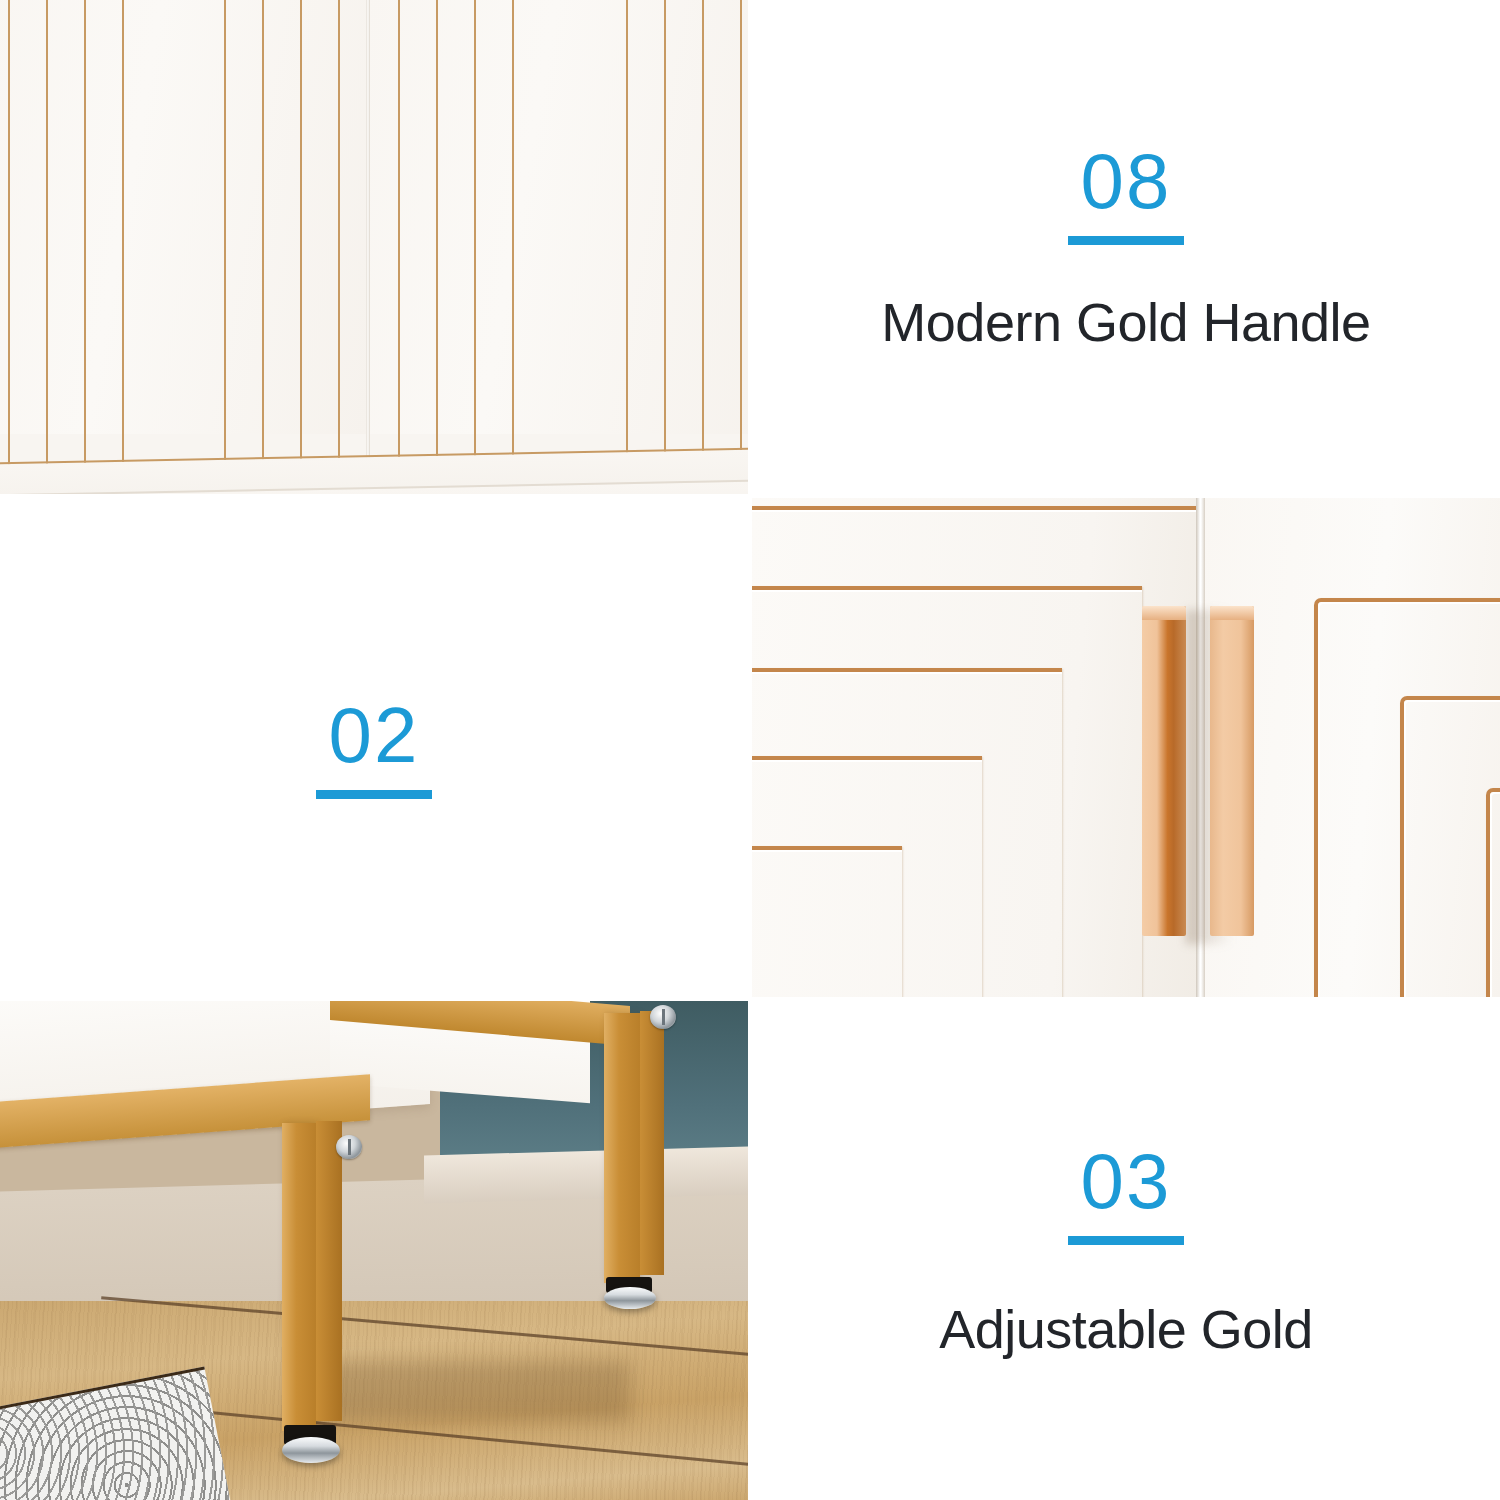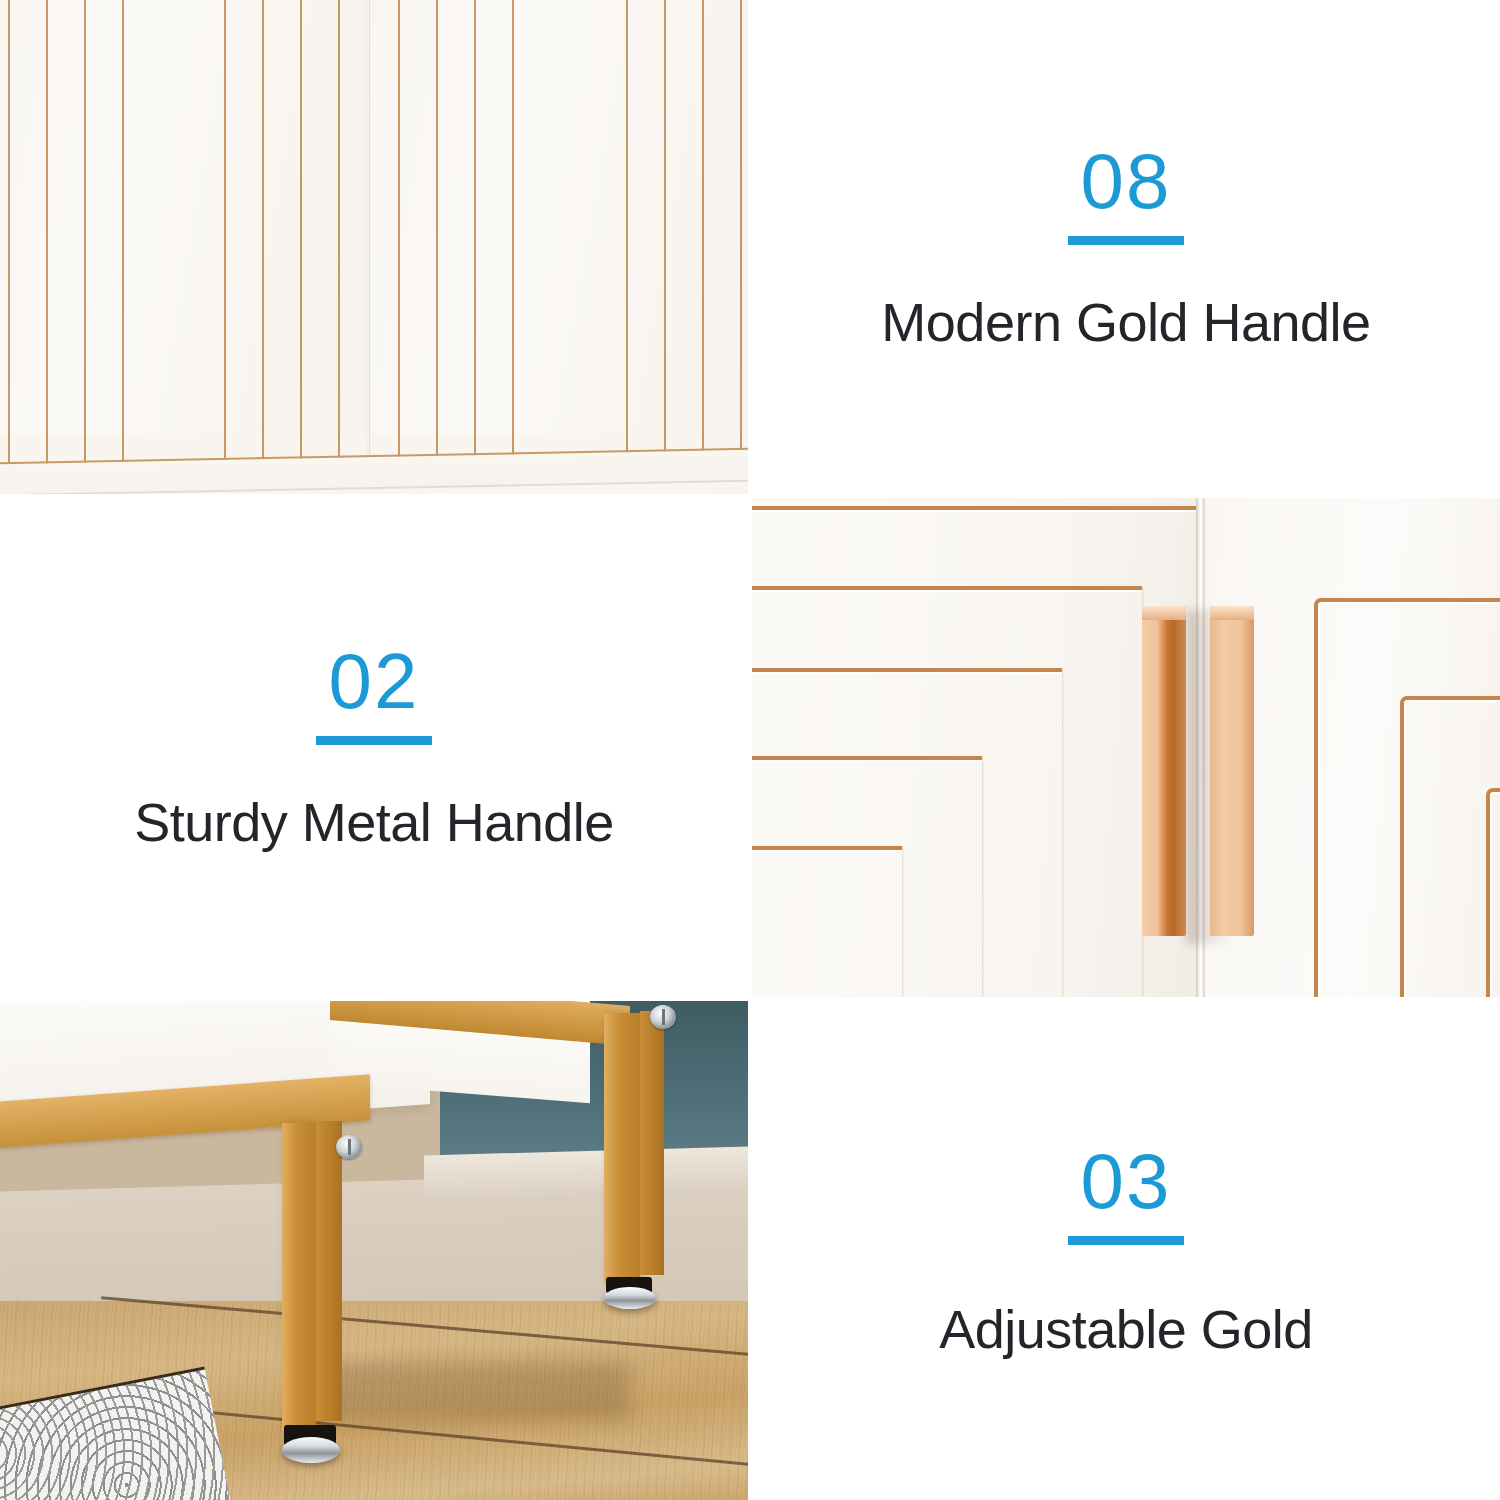--- a/index.html
+++ b/index.html
@@ -134,21 +134,20 @@
       <div class="num-rule"></div>
     </div>
     <div class="caption">Modern Gold Handle</div>
   </div>
 
   <div class="panel textpanel" style="left:0;top:498px;width:748px;height:499px;">
     <div class="num-wrap">
       <div class="num">02</div>
       <div class="num-rule"></div>
     </div>
-    <div class="caption">Sturdy Metal Handle</div>
   </div>
 
   <div class="panel tr" style="left:752px;top:498px;width:748px;height:499px;">
     <div class="tr-doorL">
       <div class="tr-step" style="left:-10px; top:8px;   width:470px; height:520px;"></div>
       <div class="tr-step" style="left:-10px; top:88px;  width:400px; height:460px;"></div>
       <div class="tr-step" style="left:-10px; top:170px; width:320px; height:400px;"></div>
       <div class="tr-step" style="left:-10px; top:258px; width:240px; height:330px;"></div>
       <div class="tr-step" style="left:-10px; top:348px; width:160px; height:250px;"></div>
     </div>

